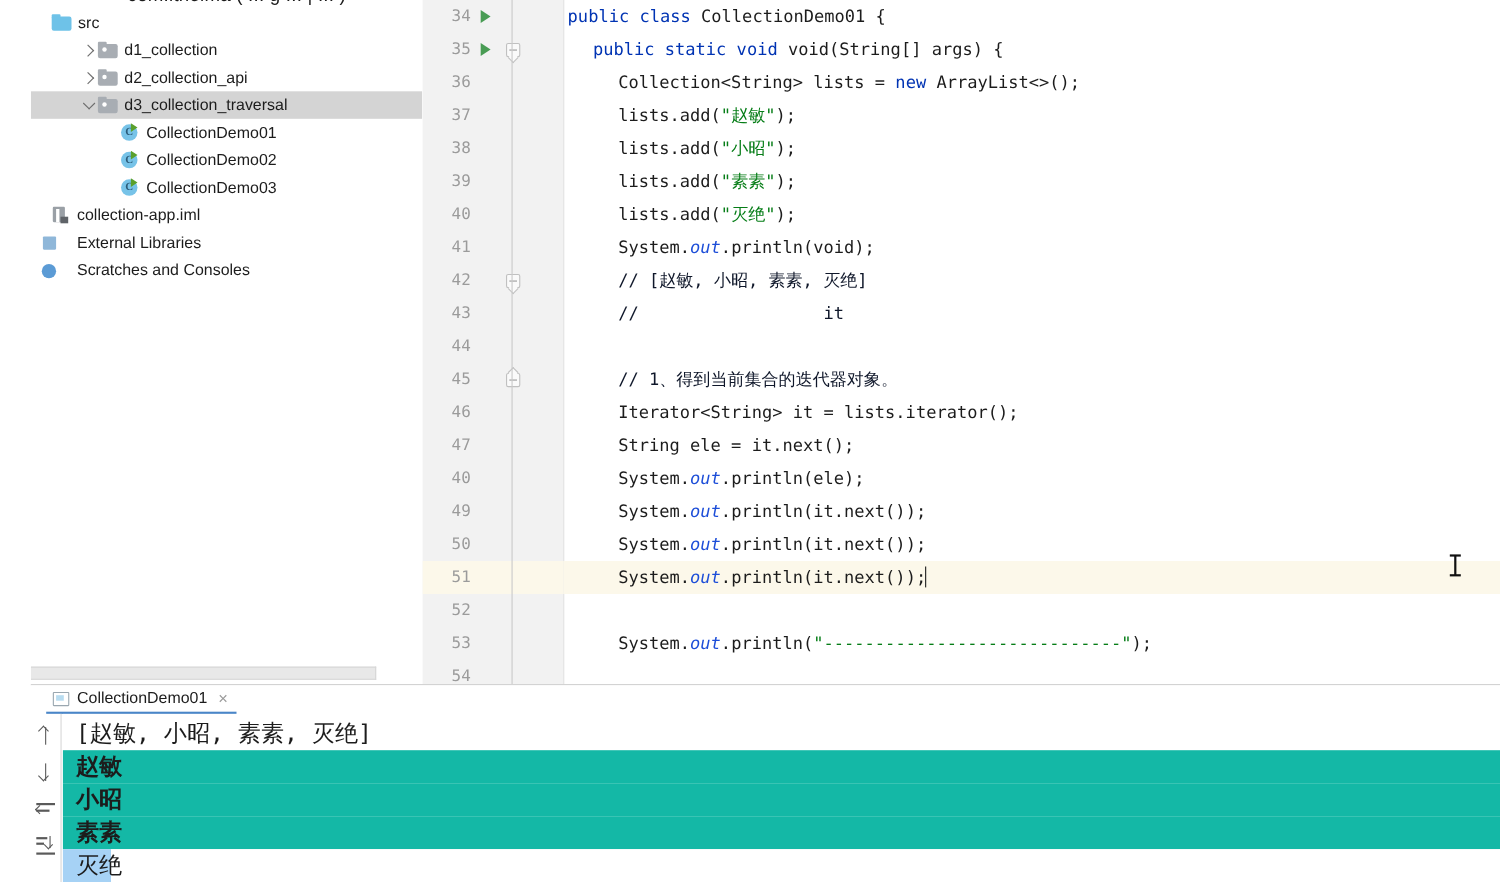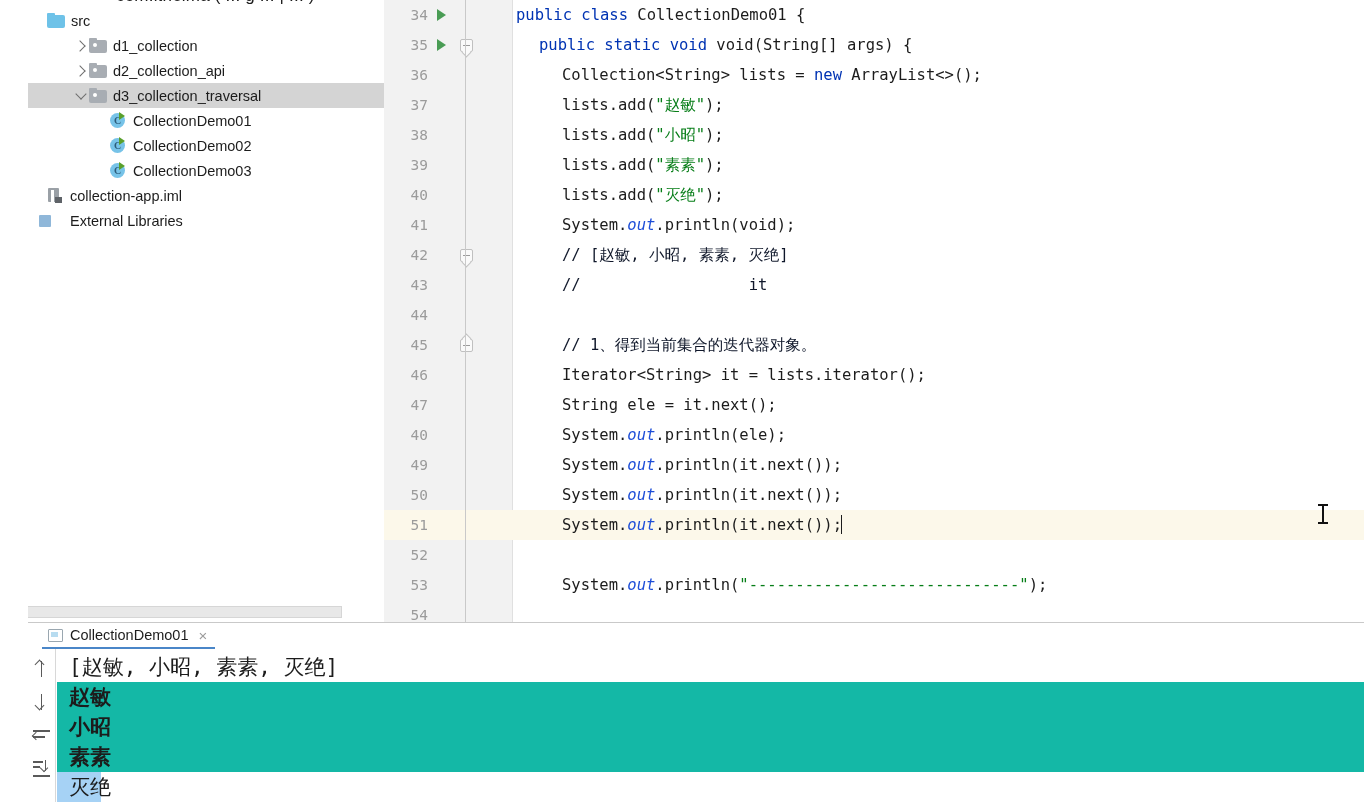--- a/index.html
+++ b/index.html
@@ -464,20 +464,28 @@
           </span>
           <span class="tlabel">collection-app.iml</span>
         </div>
         <div class="trow">
           <span style="display:inline-block;width:2px;height:1px;flex:0 0 auto"></span>
           <span class="twist"></span>
           <span class="ic ic-lib">
             <span class="s"></span>
           </span>
           <span class="tlabel">External Libraries</span>
+        </div>
+        <div class="trow">
+          <span style="display:inline-block;width:2px;height:1px;flex:0 0 auto"></span>
+          <span class="twist"></span>
+          <span class="ic ic-scr">
+            <span class="s"></span>
+          </span>
+          <span class="tlabel">Scratches and Consoles</span>
         </div>
       </div>
     <div id="sidebar-hscroll"></div>
   </div>
 
   <div id="editor">
     <div id="gutter">
         <div class="gline">
           <span class="gnum">34</span>
           <span class="grun">

